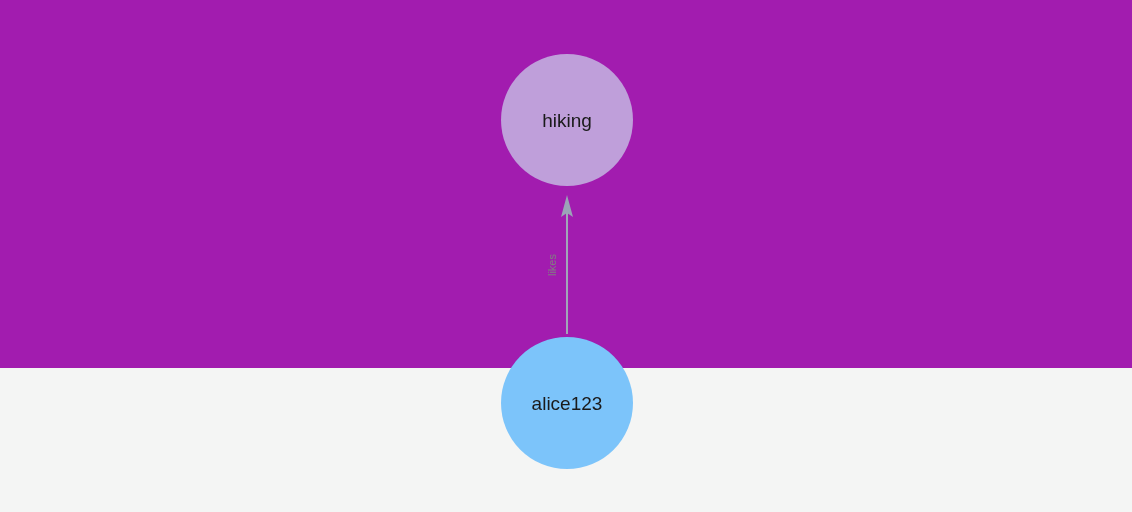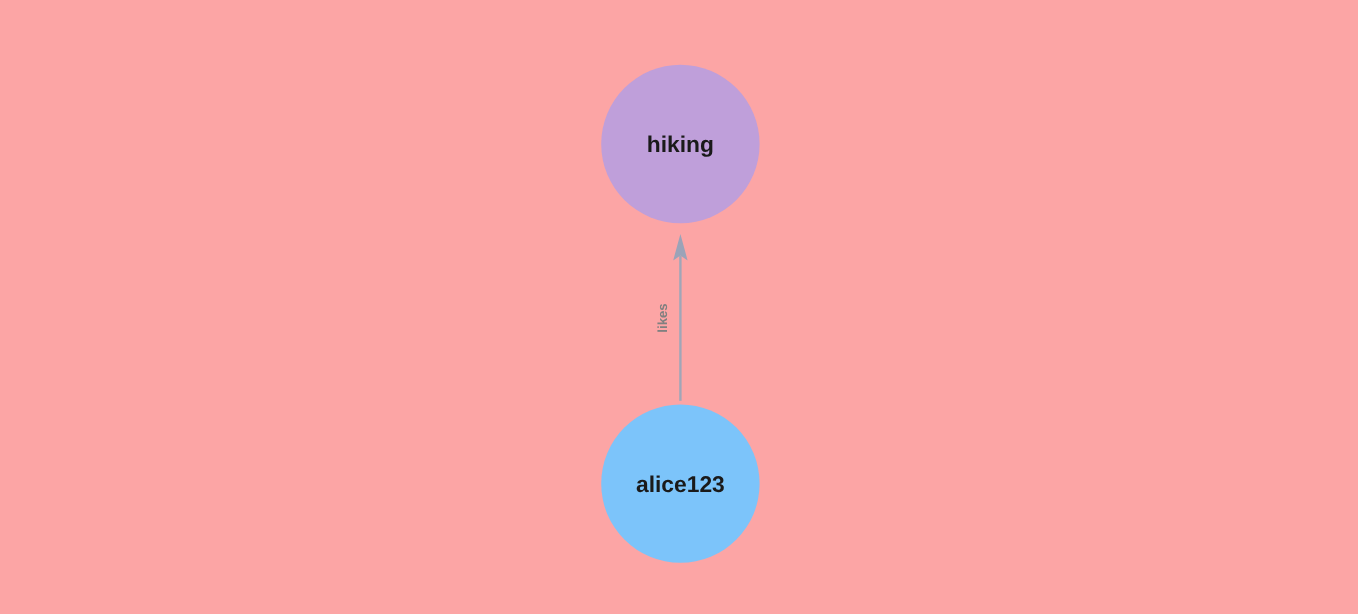--- a/index.html
+++ b/index.html
@@ -9,23 +9,22 @@
   body {
     width: 1132px;
     height: 512px;
     background: #f4f5f4;
     font-family: "Liberation Sans", sans-serif;
     overflow: hidden;
   }
   #graph-canvas {
     position: relative;
     width: 1132px;
-    height: 512px;
-    background: #fca5a5;
-    font-weight: bold;
+    height: 368px;
+    background: #a21caf;
   }
   .graph-svg {
     position: absolute;
     top: 0;
     left: 0;
     width: 1132px;
     height: 512px;
     display: block;
   }
   .node-circle {

